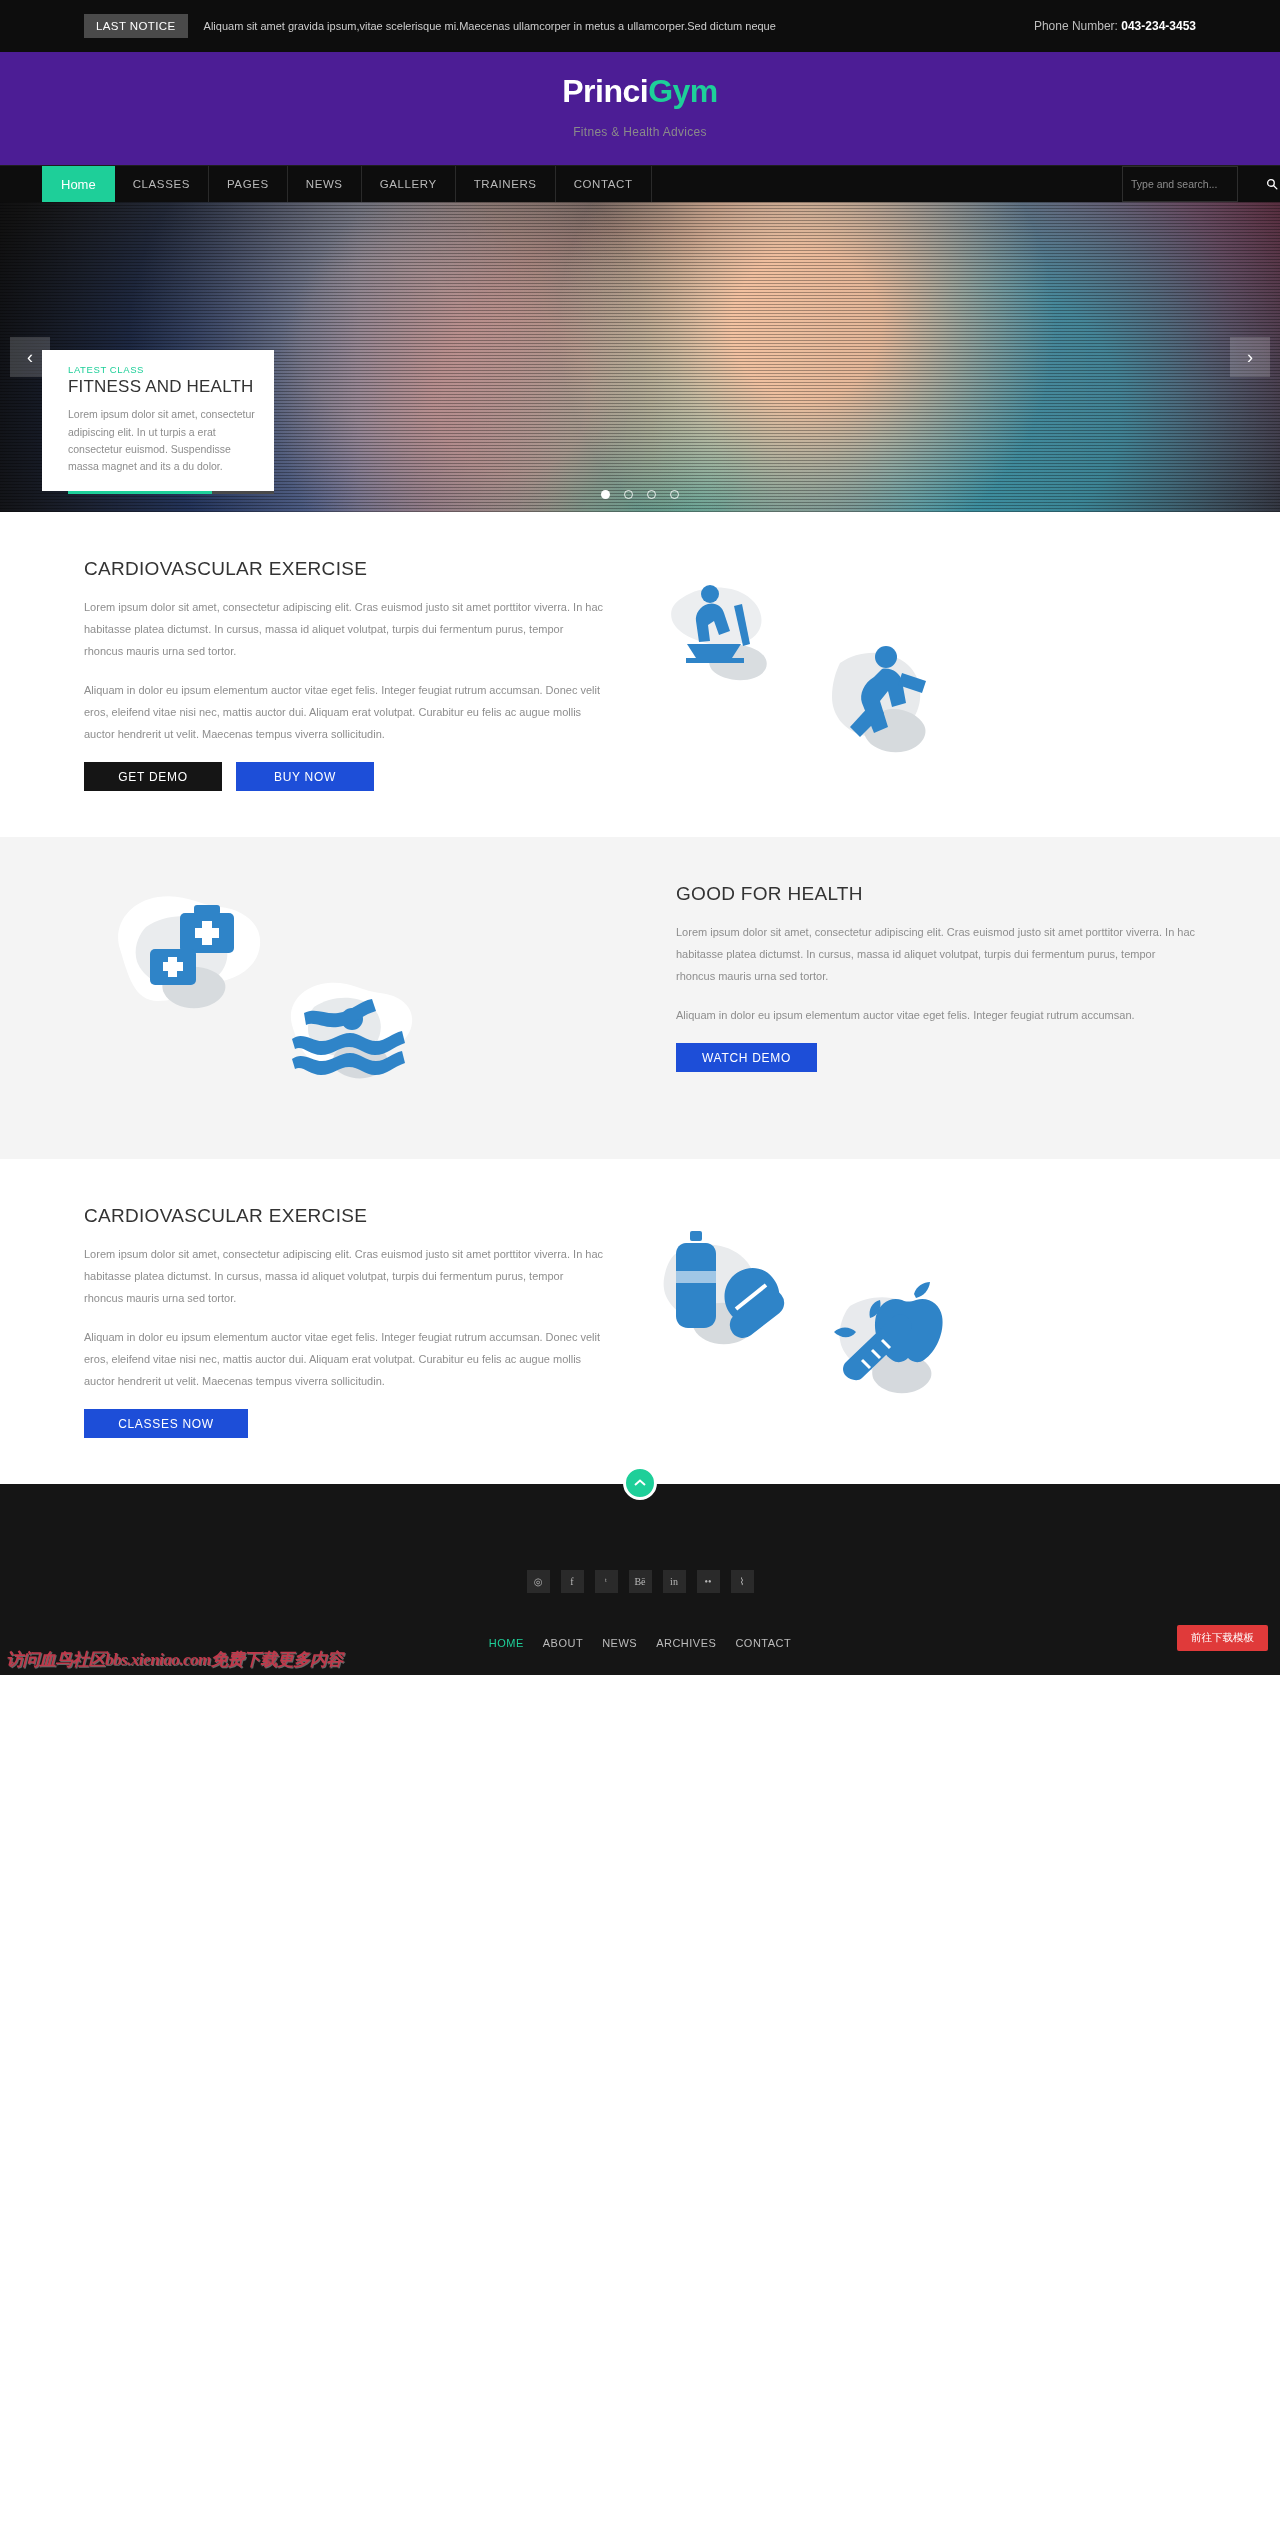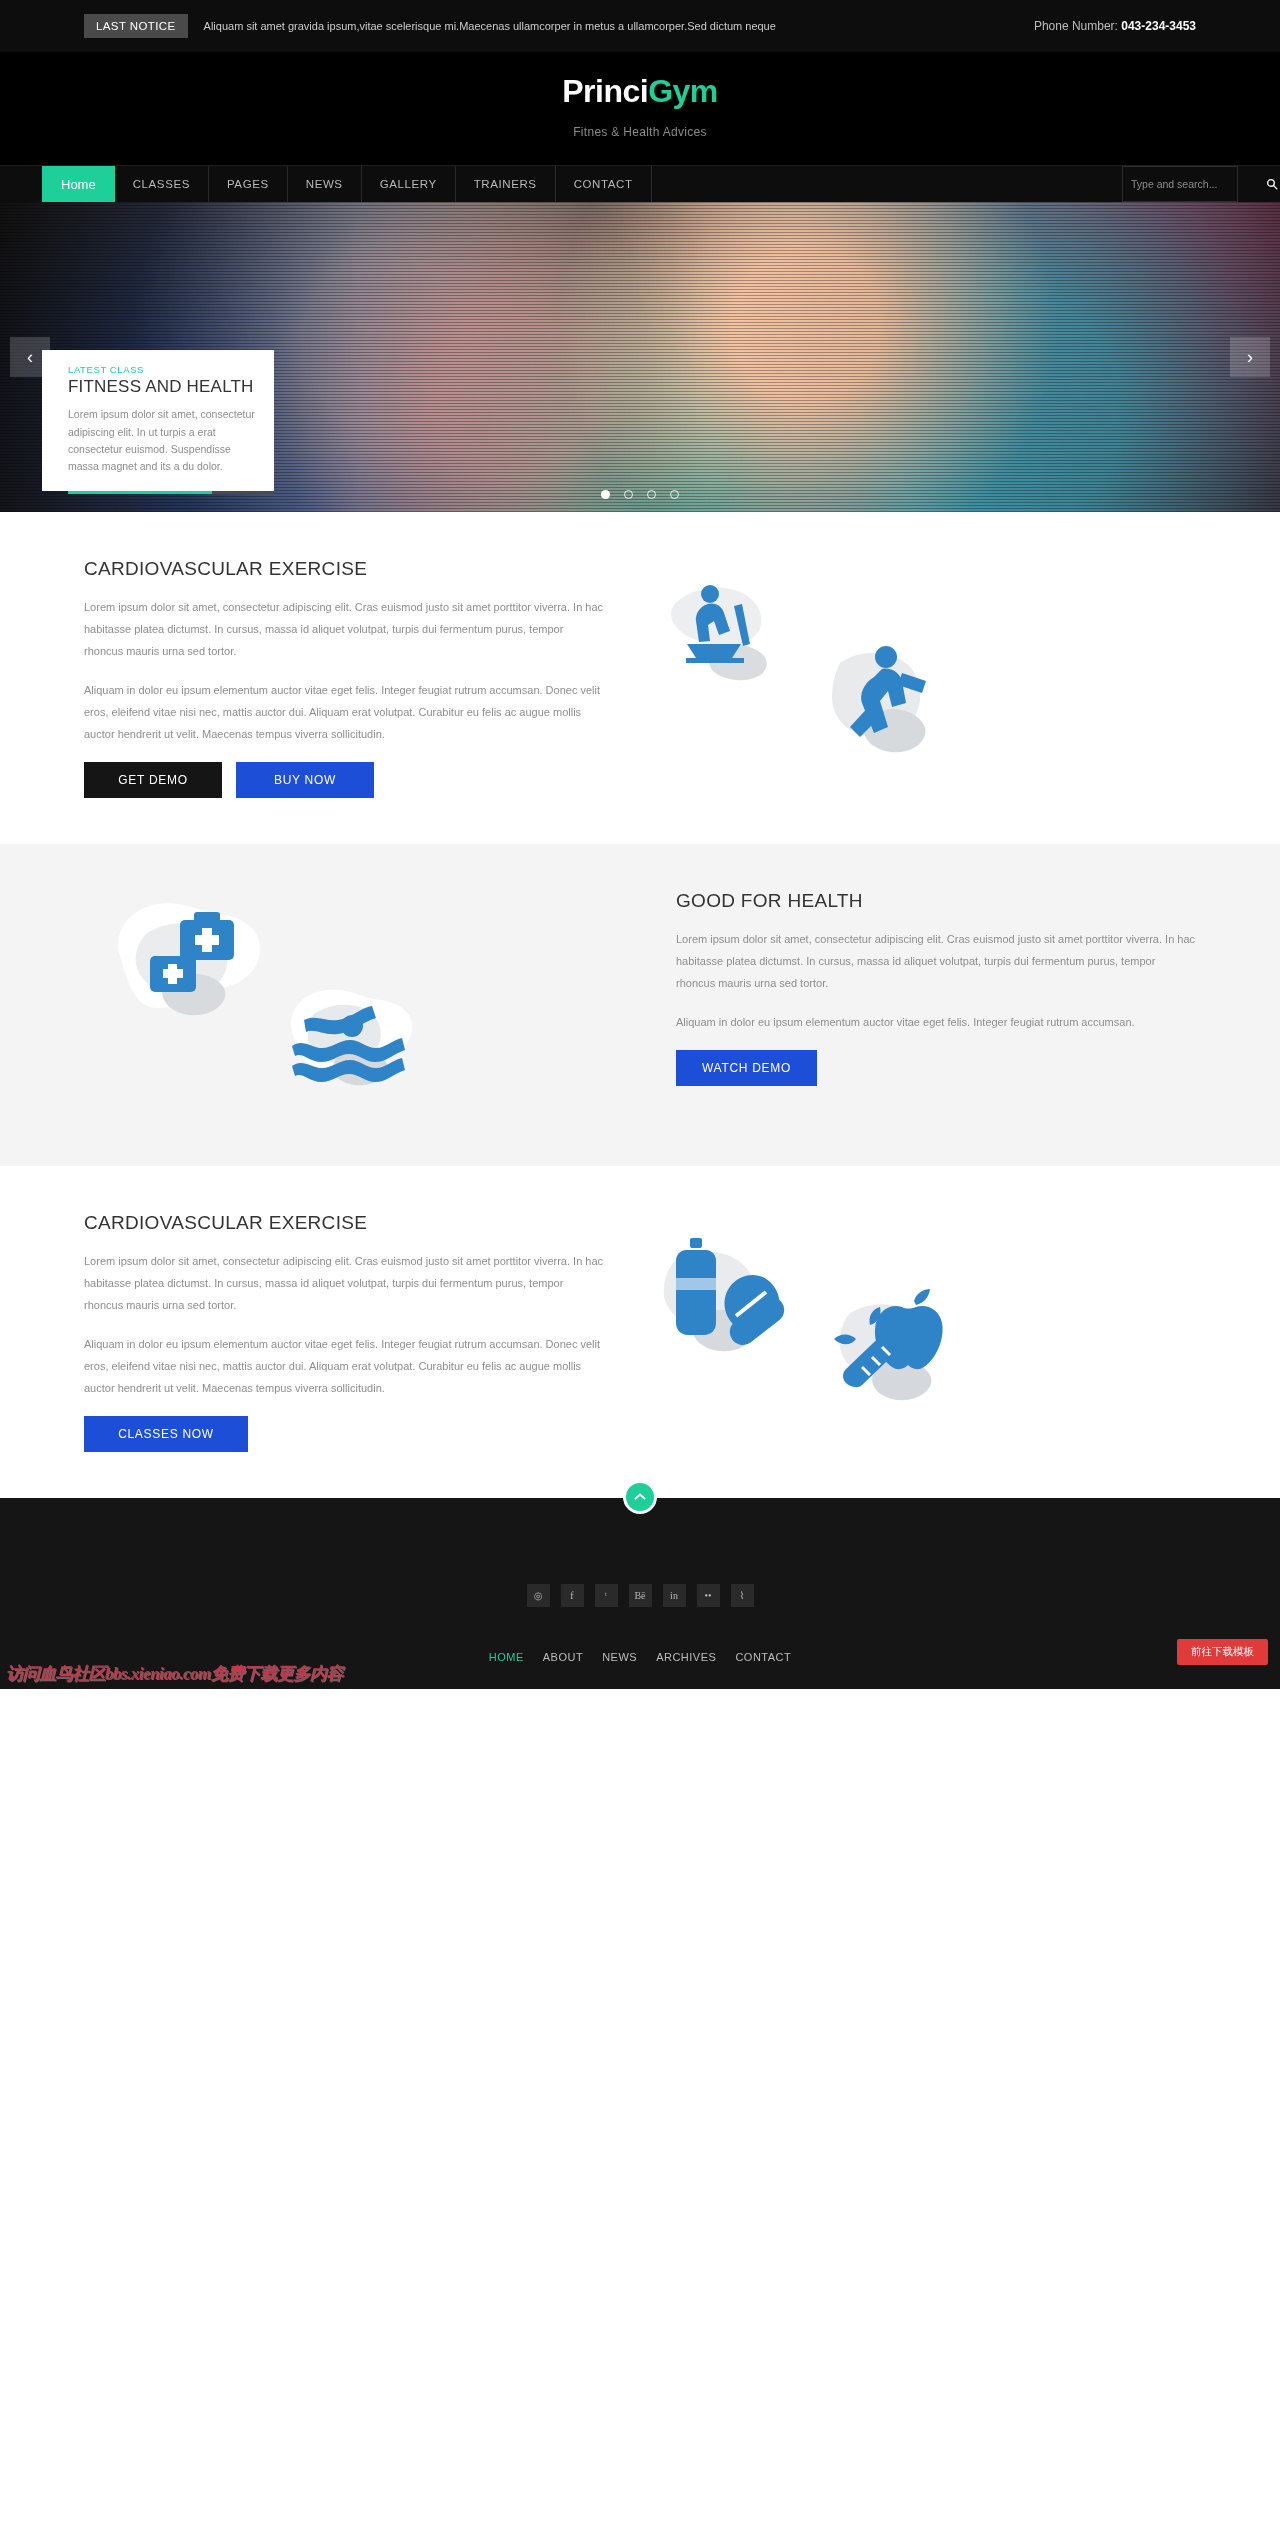--- a/index.html
+++ b/index.html
@@ -37,21 +37,21 @@
   .phone-wrap {
     margin-left: auto;
     font-size: 12px;
     color: #bdbdbd;
     white-space: nowrap;
   }
   .phone-wrap b { color: #ffffff; font-weight: bold; }
 
   
   .logo-area {
-    background: #000000;
+    background: #4c1d95;
     text-align: center;
     padding: 22px 0 26px;
   }
   .logo-text {
     font-size: 32px;
     font-weight: bold;
     color: #ffffff;
     letter-spacing: -0.5px;
     line-height: 1.1;
   }
@@ -228,21 +228,21 @@
     font-size: 11px;
     color: #8e8e8e;
     line-height: 2.0;
     margin-bottom: 17px;
   }
   .btn-row { display: flex; gap: 14px; margin-top: 14px; }
   .btn {
     display: inline-flex;
     align-items: center;
     justify-content: center;
-    height: 36px;
+    height: 29px;
     padding: 0 26px;
     min-width: 138px;
     font-size: 12px;
     letter-spacing: .7px;
     color: #ffffff;
     cursor: pointer;
     border: none;
     font-family: "Liberation Sans", sans-serif;
   }
   .btn.dark { background: #151515; }

